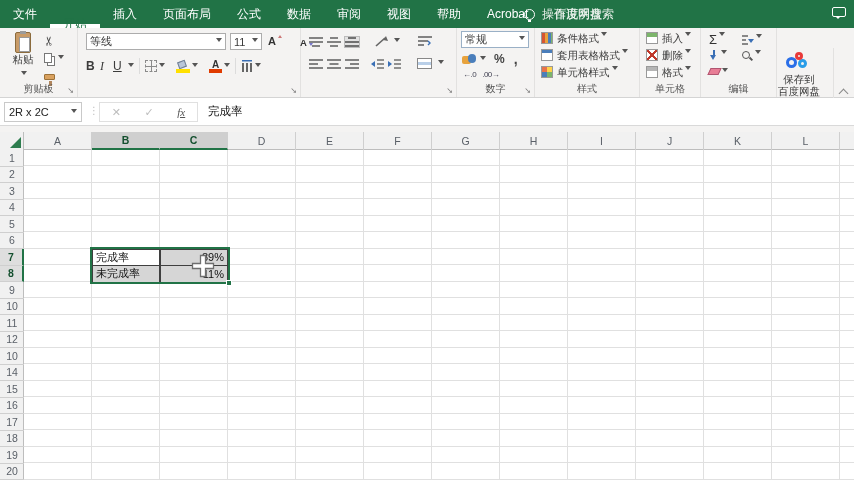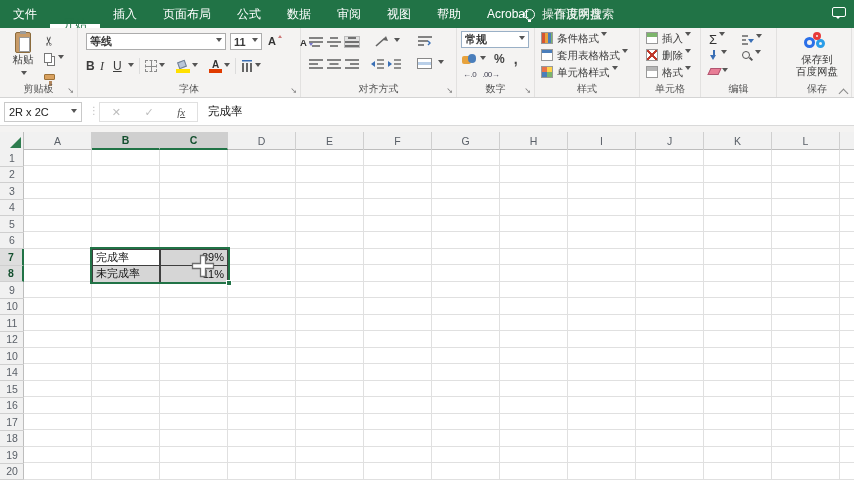--- a/index.html
+++ b/index.html
@@ -1,18 +1,18 @@
 <!DOCTYPE html>
 <html><head>
 <meta charset="utf-8">
 <style>
   * { margin:0; padding:0; box-sizing:border-box; }
   html,body { width:854px; height:480px; overflow:hidden; }
   body { font-family:"Liberation Sans","DejaVu Sans",sans-serif; position:relative; background:#fff; }
-  .abs { position:absolute;font-weight:bold; }
+  .abs { position:absolute; }
 
   
   #titlebar { position:absolute; left:0; top:0; width:854px; height:28px; background:#217346; display:flex; align-items:stretch; }
   #menu-tabs { display:flex; align-items:stretch; }
   .tab { color:#fff; font-size:12px; display:flex; align-items:center; padding:12px 13px; cursor:default; white-space:nowrap; }
   .tab.sel { background:#fff; color:#217346; margin-top:24px; padding-top:0; }
   #assistant { position:absolute; left:524px; top:0; height:28px; display:flex; align-items:center; gap:7px; color:#e8efe9; font-size:12px; }
   .bulb { width:11px; height:11px; border:1.5px solid #fff; border-radius:50%; position:relative; }
   .bulb:after { content:""; position:absolute; left:2.5px; top:10px; width:3px; height:2px; background:#fff; }
   .chat-ic { position:absolute; right:8px; top:7px; width:14px; height:10px; border:1.5px solid #fff; border-radius:2px; }
@@ -222,21 +222,20 @@
       <span class="vsep" style="background:transparent;"></span>
       <span class="fontcolor-ic btn">
           <span class="A">A</span>
           <i class="bar"></i>
         </span>
         <span class="tri"></span>
       <span class="vsep"></span>
       <span class="phon-ic btn"></span>
         <span class="tri"></span>
     </div>
-    <div class="grp-label">字体</div>
     <div class="launcher">↘</div>
   </div>
 
   <div class="grp al" style="left:301px;width:156px;">
     <div class="al-row" style="left:8px;top:8px;">
       <svg width="14" height="10">
           <g stroke="#666" stroke-width="1.6">
             <line x1="0" y1="1" x2="14" y2="1"></line>
             <line x1="0" y1="5" x2="14" y2="5"></line>
             <line x1="3" y1="9" x2="11" y2="9"></line>
@@ -311,21 +310,20 @@
           </g>
           <polygon points="0,2 0,8 4,5" fill="#3a6fb5"></polygon>
         </svg>
       <span style="width:8px;"></span>
       <svg width="15" height="11">
           <rect x="0.5" y="0.5" width="14" height="10" fill="#fff" stroke="#888"></rect>
           <rect x="1" y="4" width="13" height="3" fill="#b9cfe8"></rect>
         </svg>
         <span class="tri"></span>
     </div>
-    <div class="grp-label">对齐方式</div>
     <div class="launcher">↘</div>
   </div>
 
   <div class="grp" style="left:457px;width:78px;">
     <div class="combo abs" style="left:4px;top:3px;width:68px;border-color:#9ab0c6;">
       <span class="cv">常规</span>
         <span class="tri"></span>
     </div>
     <div class="al-row" style="left:5px;top:24px;gap:2px;">
       <span class="acct-ic btn"></span>
@@ -398,21 +396,21 @@
       <span class="find-ic"></span>
         <span class="tri"></span>
     </div>
     <div class="srow" style="left:8px;top:40px;">
       <span class="clear-ic"></span>
         <span class="tri"></span>
     </div>
     <div class="grp-label">编辑</div>
   </div>
 
-  <div class="grp" style="left:783px;width:69px;">
+  <div class="grp" style="left:765px;width:69px;margin-top:20px;">
     <div class="btn" style="position:absolute;left:4px;top:1px;width:60px;">
       <span class="baidu-ic" style="display:block;">
           <i class="b1"></i>
           <i class="b2"></i>
           <i class="r1"></i>
         </span>
       <div class="save-txt">
         <div>保存到</div>
         <div>百度网盘</div>
       </div>

